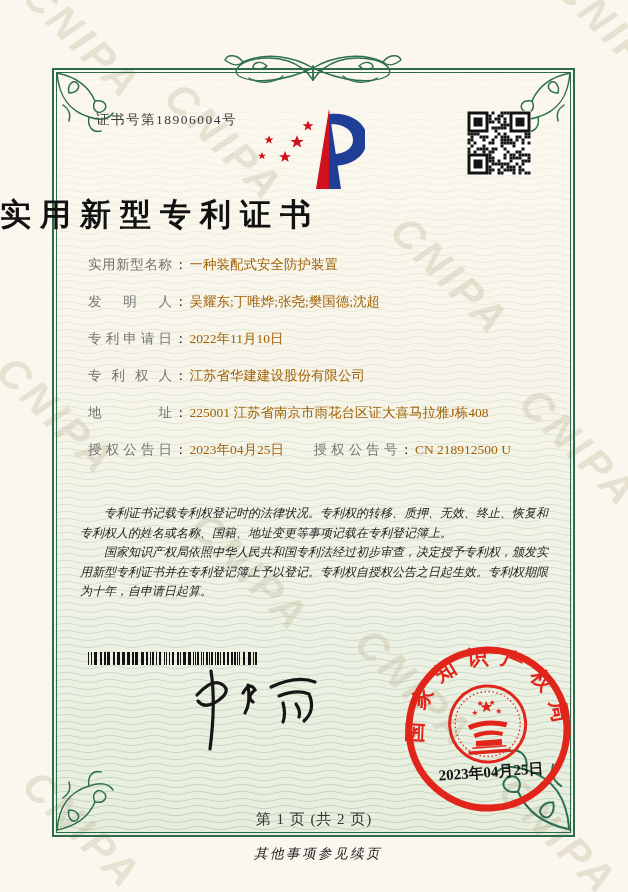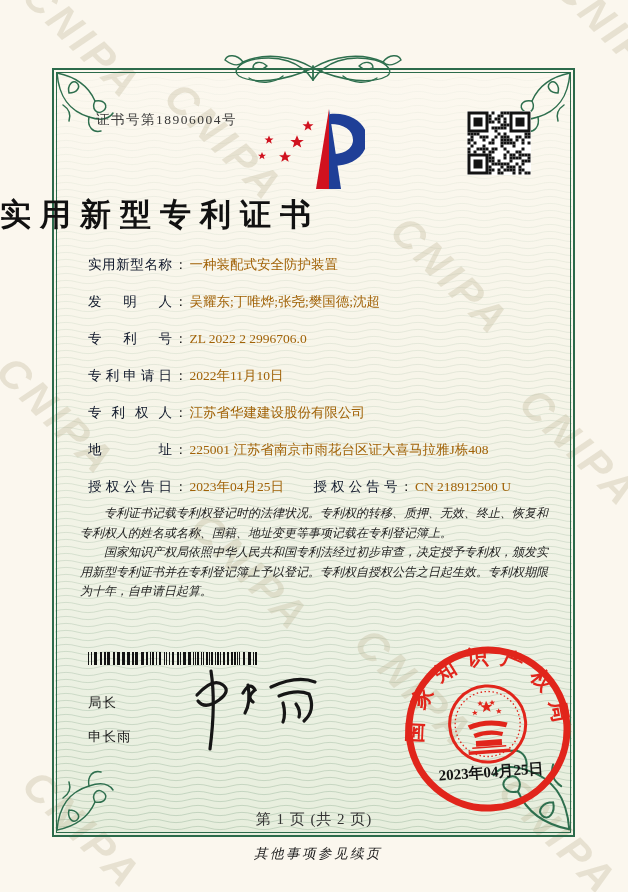--- a/index.html
+++ b/index.html
@@ -33,21 +33,21 @@
   .content{position:absolute;inset:0;z-index:3;}
   #cert-no{position:absolute;left:96px;top:111px;font-size:13.5px;letter-spacing:1.5px;color:#3a3a3a;}
   #logo{position:absolute;left:250px;top:103px;}
   #qr{position:absolute;left:467px;top:111px;}
   #title{
     position:absolute;left:0;top:194px;width:100%;margin:0;text-align:left;
     font-size:31px;font-weight:bold;letter-spacing:9px;color:#111;
   }
   #fields{position:absolute;left:88px;top:256px;width:462px;}
   .frow{height:37px;font-size:13.5px;white-space:nowrap;}
-  .flabel{display:inline-block;width:84px;text-align:justify;text-align-last:justify;color:#0f172a;}
+  .flabel{display:inline-block;width:84px;text-align:justify;text-align-last:justify;color:#737373;}
   .fcolon{margin:0 2px 0 2px;color:#222;}
   .fvalue{color:#a16207;}
   .fgroup2{margin-left:26px;}
   #paragraphs{position:absolute;left:80px;top:504px;width:468px;}
   #paragraphs p{
     margin:0;font-size:12px;line-height:19.5px;text-indent:2em;
     font-style:italic;color:#222;text-align:justify;
   }
   #barcode{position:absolute;left:88px;top:652px;}
   #official-block{
@@ -402,23 +402,20 @@
     <h1 id="title">实用新型专利证书</h1>
 
     <div id="fields">
       <div class="frow">
         <span class="flabel">实用新型名称</span><span class="fcolon">：</span><span class="fvalue">一种装配式安全防护装置</span>
       </div>
       <div class="frow">
         <span class="flabel">发明人</span><span class="fcolon">：</span><span class="fvalue">吴耀东;丁唯烨;张尧;樊国德;沈超</span>
       </div>
       <div class="frow">
-        <span class="flabel">专利号</span><span class="fcolon">：</span><span class="fvalue">ZL 2022 2 2996706.0</span>
-      </div>
-      <div class="frow">
         <span class="flabel">专利申请日</span><span class="fcolon">：</span><span class="fvalue">2022年11月10日</span>
       </div>
       <div class="frow">
         <span class="flabel">专利权人</span><span class="fcolon">：</span><span class="fvalue">江苏省华建建设股份有限公司</span>
       </div>
       <div class="frow">
         <span class="flabel">地址</span><span class="fcolon">：</span><span class="fvalue">225001 江苏省南京市雨花台区证大喜马拉雅J栋408</span>
       </div>
       <div class="frow">
         <span>
@@ -478,24 +475,20 @@
         <rect x="143" y="0" width="2" height="13" fill="#131313"></rect>
         <rect x="146" y="0" width="2" height="13" fill="#131313"></rect>
         <rect x="149" y="0" width="1" height="13" fill="#131313"></rect>
         <rect x="151" y="0" width="1" height="13" fill="#131313"></rect>
         <rect x="155" y="0" width="2" height="13" fill="#131313"></rect>
         <rect x="160" y="0" width="3" height="13" fill="#131313"></rect>
         <rect x="165" y="0" width="1" height="13" fill="#131313"></rect>
         <rect x="167" y="0" width="2" height="13" fill="#131313"></rect>
       </svg>
 
-    <div id="official-block">
-      <div id="official-title">局长</div>
-      <div id="official-name">申长雨</div>
-    </div>
 
     <svg id="signature" width="160" height="95" viewBox="0 0 160 95" fill="none" stroke="#161616" stroke-width="3.2" stroke-linecap="round">
       <path d="M22,32 q16,-18 26,-10 q8,6 -4,15 q-14,10 -21,1"></path>
       <path d="M36,8 q5,32 -1,78"></path>
       <path d="M68,30 q7,-12 12,-3 q-9,7 -2,12"></path>
       <path d="M73,22 q3,18 -3,28"></path>
       <path d="M96,24 q26,-12 44,-5"></path>
       <path d="M104,33 q18,-7 30,-2 q7,16 -5,27"></path>
       <path d="M108,40 q3,11 0,19"></path>
       <path d="M121,41 q5,7 3,13"></path>

